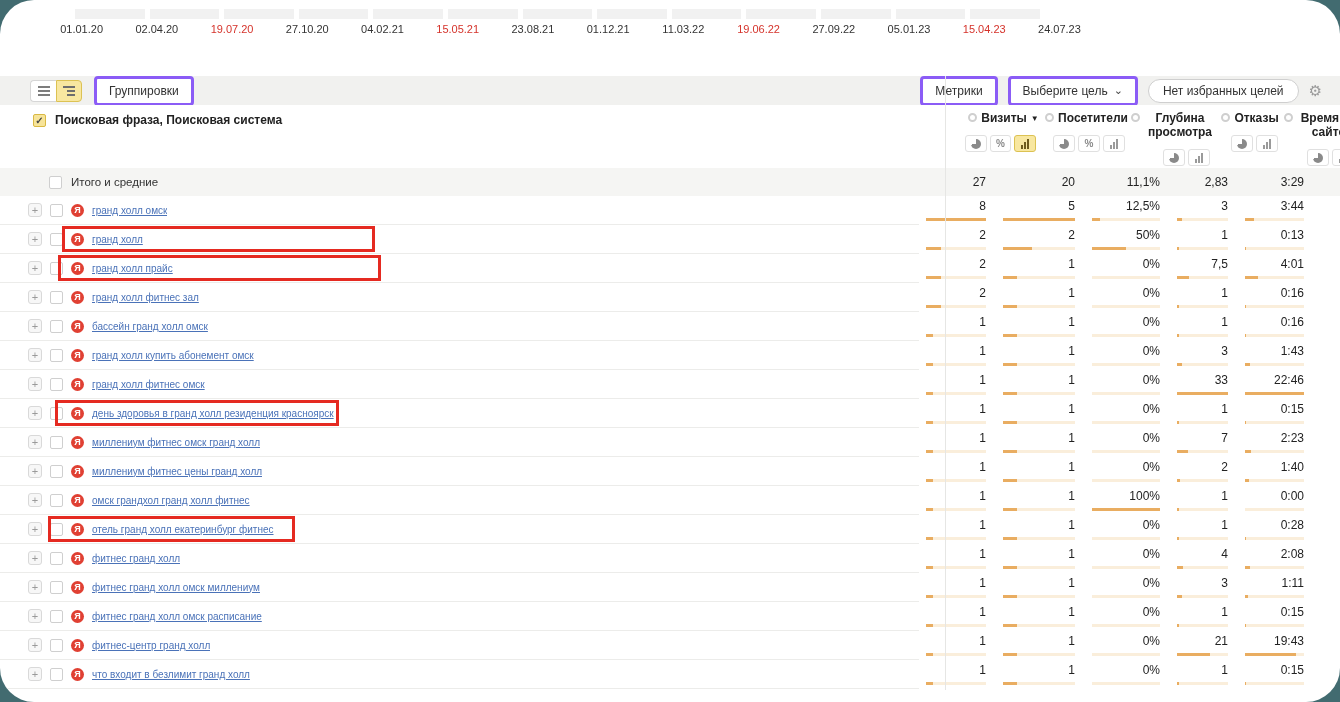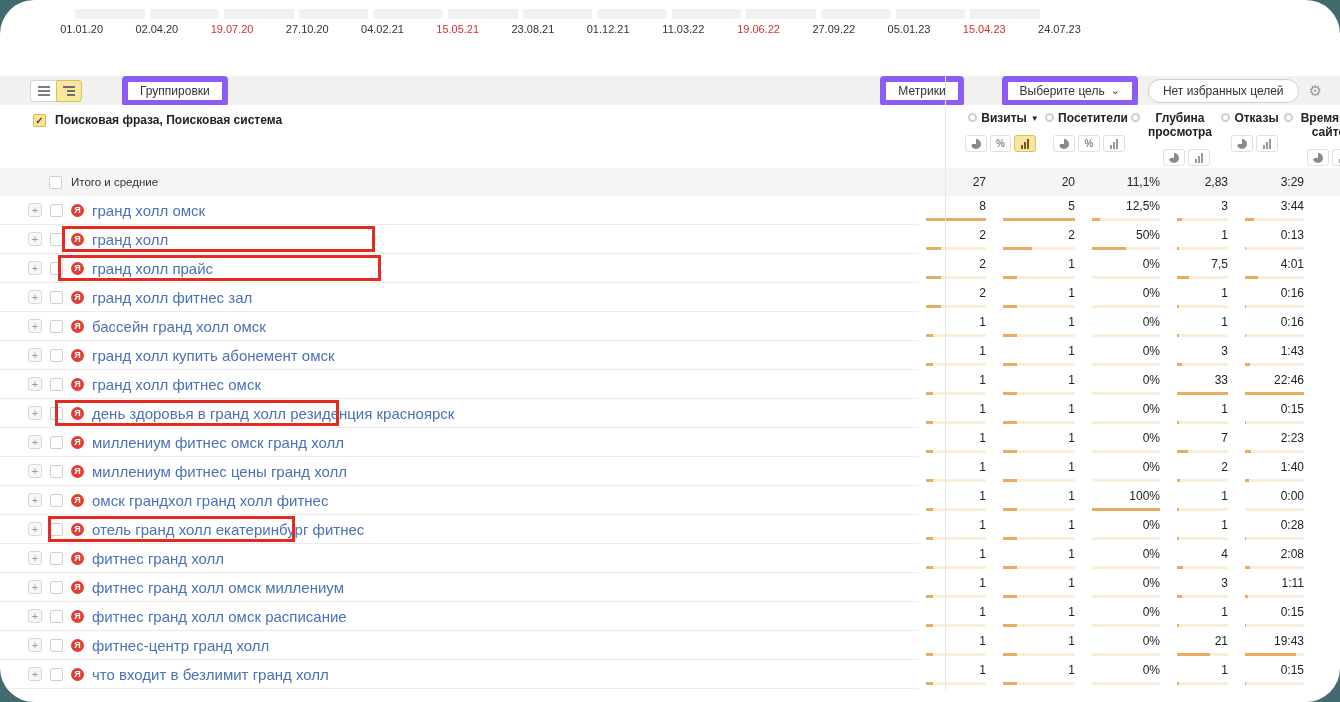--- a/index.html
+++ b/index.html
@@ -13,23 +13,23 @@
   .seg-strip .seg { flex:1; background:#f1f1f1; }
   .tl-dates { position:absolute; top:23px; left:44px; width:1053px;
     display:flex; justify-content:space-between; }
   .tl-date { width:76px; text-align:center; font-size:11px; color:#333; }
   .tl-date.red { color:#d5332b; }
 
   
   .toolbar { position:absolute; top:76px; left:0; right:0; height:29px;
     background:#f1f1ef; display:flex; align-items:center; padding:0 18px 0 30px; }
   .tb-right { margin-left:auto; display:flex; align-items:center; gap:10px; }
-  .btn { background:#fff; border:6px solid #8b5cf6; border-radius:4px; height:30px;
+  .btn { background:#fff; border:3px solid #8b5cf6; border-radius:4px; height:30px;
     padding:0 12px; font-size:12px; color:#333; display:inline-flex; align-items:center;
-    gap:6px; cursor:pointer; font-family:inherit;margin-left:28px; }
+    gap:6px; cursor:pointer; font-family:inherit; }
   .segctl { display:inline-flex; margin-right:12px; }
   .segbtn { width:26px; height:22px; border:1px solid #d6d6d6; background:#fff;
     display:inline-flex; align-items:center; justify-content:center; cursor:pointer; }
   .segbtn:first-child { border-radius:4px 0 0 4px; border-right:none; }
   .segbtn:last-child  { border-radius:0 4px 4px 0; }
   .segbtn.active { background:#f8e7a0; border-color:#dcc253; }
   .ic-flat { width:12px; height:10px; display:block;
     background:linear-gradient(#7d7d7d 0 2px,transparent 2px 4px,#7d7d7d 4px 6px,transparent 6px 8px,#7d7d7d 8px 10px); }
   .ic-tree { width:12px; height:10px; display:block; position:relative; }
   .ic-tree:before { content:""; position:absolute; left:0; top:0; width:12px; height:2px; background:#6e6e6e; }
@@ -78,22 +78,22 @@
 
   
   .rows-wrap { position:absolute; top:196px; left:0; right:0; }
   .trow { height:29px; display:flex; position:relative; }
   .row-left { flex:1; display:flex; align-items:center; gap:8px; padding-left:28px;
     border-bottom:1px solid #ececea; min-width:0; }
   .expand { width:14px; height:14px; border:1px solid #d9d9d9; background:#f7f7f7; border-radius:3px;
     font-size:11px; line-height:12px; color:#9a9a9a; text-align:center; cursor:pointer; flex:0 0 auto; }
   .ybadge { width:13px; height:13px; border-radius:50%; background:#e04033; color:#fff;
     font-size:9px; font-weight:bold; display:inline-flex; align-items:center; justify-content:center; flex:0 0 auto; }
-  .phrase { font-size:15px; color:#4a72b8; white-space:nowrap; overflow:hidden;
-    text-overflow:ellipsis; cursor:pointer; }
+  .phrase { font-size:10px; color:#4a72b8; white-space:nowrap; overflow:hidden;
+    text-overflow:ellipsis; cursor:pointer;text-decoration:underline; }
   .row-metrics { width:421px; flex:0 0 auto; }
   .vcell { position:relative; font-size:12px; color:#222; text-align:right;
     padding:3px 10px 0 0; }
   .track { position:absolute; left:7px; right:10px; bottom:4px; height:3px; background:#faeedb; }
   .fill { position:absolute; left:0; top:0; bottom:0; background:#e9ad61; }
 
   .annotation-box { position:absolute; border:3px solid #e52a21; pointer-events:none; }
 </style>
 </head>
 <body>

